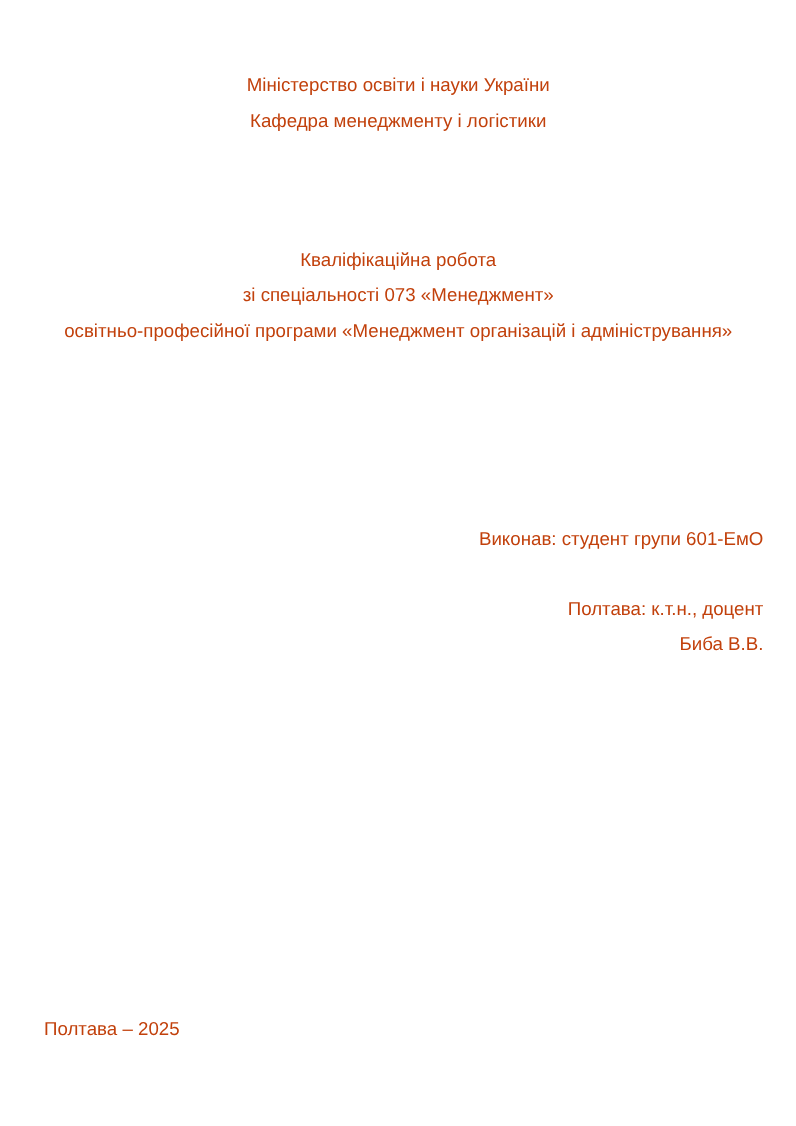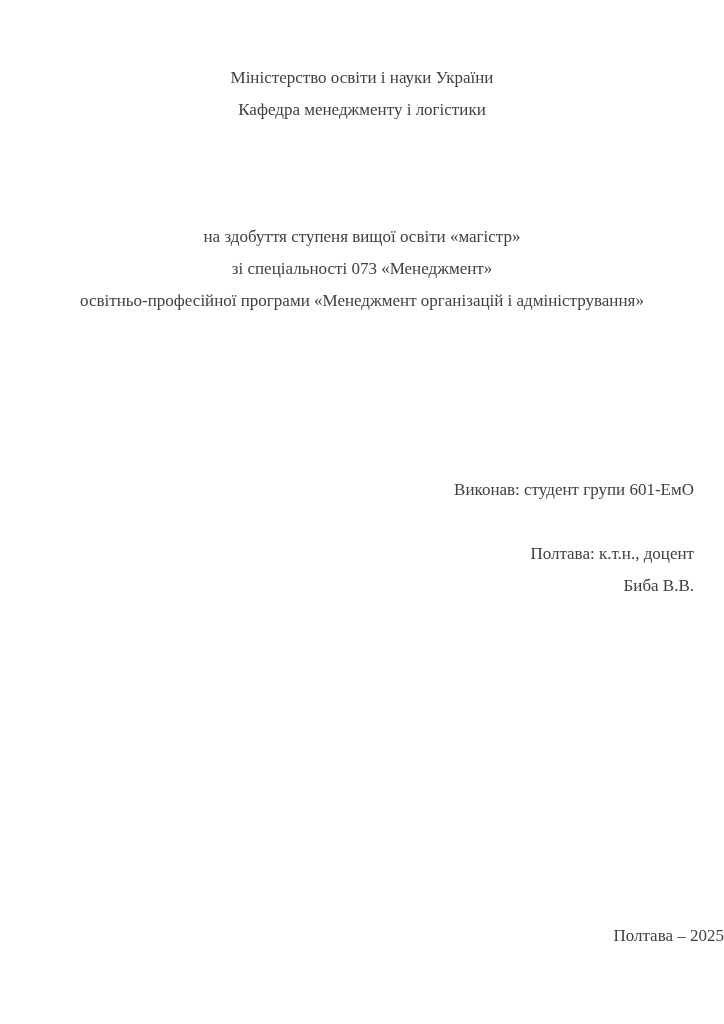--- a/index.html
+++ b/index.html
@@ -8,55 +8,56 @@
       background: #e9e9e9;
     }
     .page {
       position: relative;
       width: 724px;
       height: 1024px;
       margin: 0 auto;
       background: #ffffff;
       box-sizing: border-box;
       padding: 62px 30px 0 30px;
-      font-family: Liberation Serif, serif;
+      font-family: Liberation Sans, sans-serif;
       font-size: 17px;
-      color: #404040;
+      color: #c2410c;
       overflow: hidden;
     }
     .center { text-align: center; }
     .line { line-height: 32px; white-space: nowrap; }
     .title-block { margin-top: 95px; }
     .author-block {
       margin-top: 157px;
       margin-left: 307px;
       text-align: right;
     }
     .author-gap { height: 32px; }
     .footer {
       position: absolute;
       left: 0;
       right: 0;
       bottom: 72px;
-      text-align: right;
+      text-align: left;
       line-height: 32px;
+      padding-left: 40px;
     }
   </style>
 </head>
 <body>
 
 <div class="page">
 
   <div class="center">
     <div class="line">Міністерство освіти і науки України</div>
     <div class="line">Кафедра менеджменту і логістики</div>
   </div>
 
   <div class="center title-block">
-    <div class="line">на здобуття ступеня вищої освіти «магістр»</div>
+    <div class="line">Кваліфікаційна робота</div>
     <div class="line">зі спеціальності 073 «Менеджмент»</div>
     <div class="line">освітньо-професійної програми «Менеджмент організацій і адміністрування»</div>
   </div>
 
   <div class="author-block">
     <div class="line">Виконав: студент групи 601-ЕмО</div>
     <div class="author-gap"></div>
     <div class="line">Полтава: к.т.н., доцент</div>
     <div class="line">Биба В.В.</div>
   </div>

